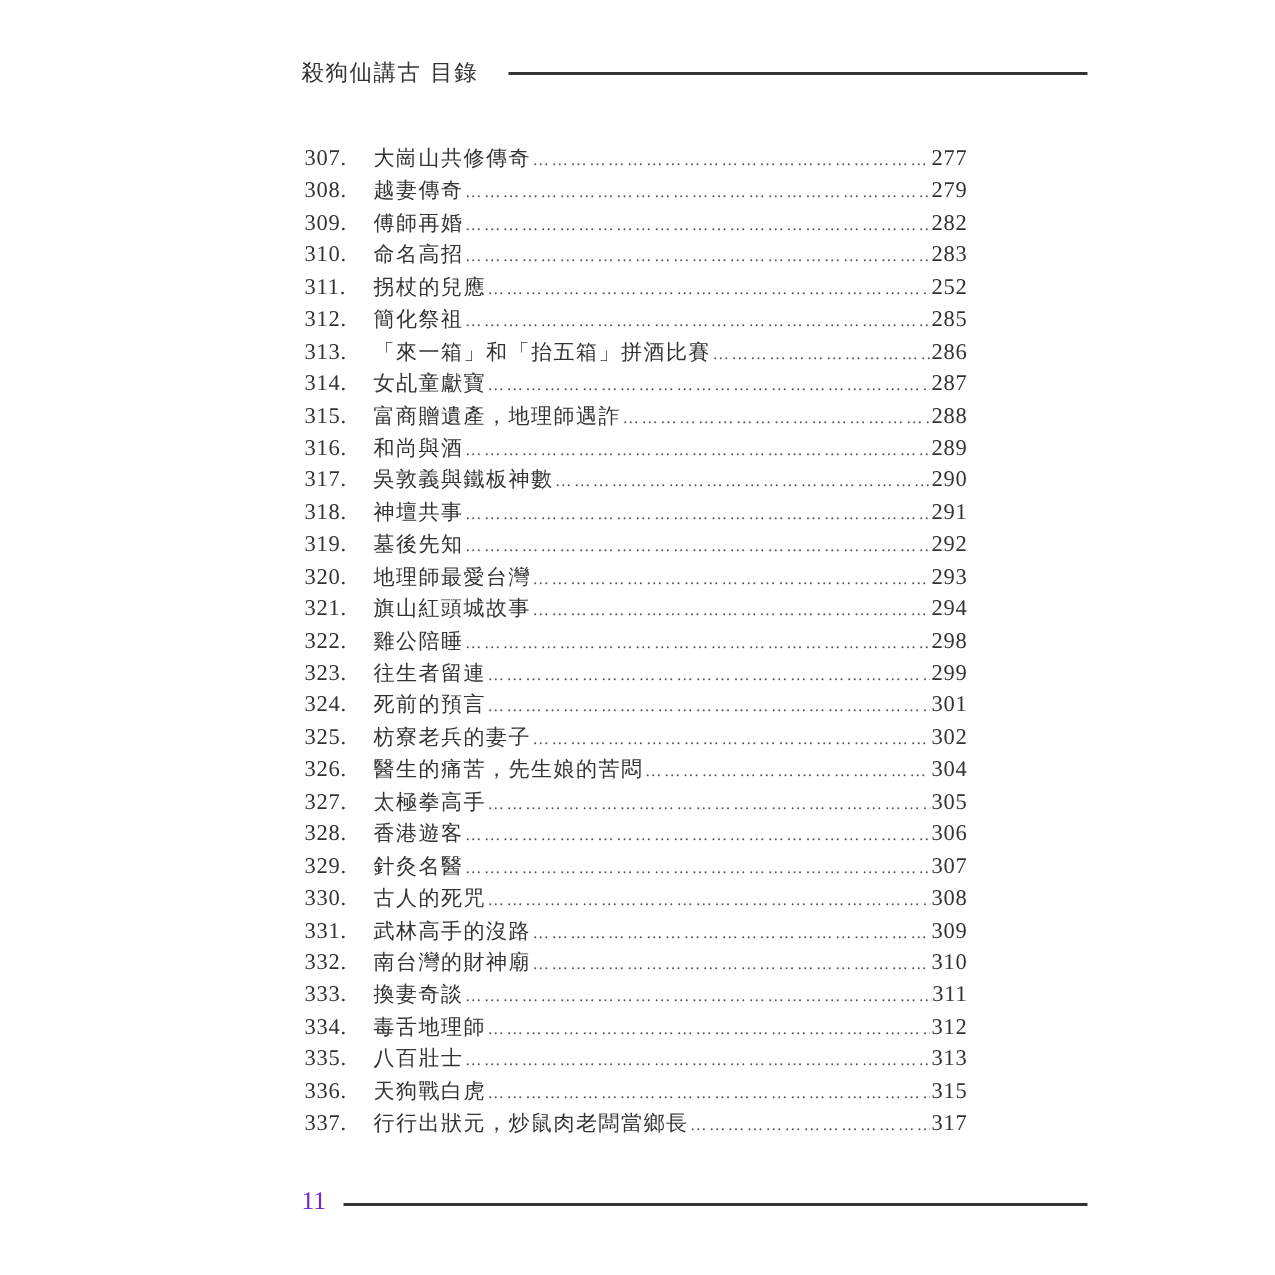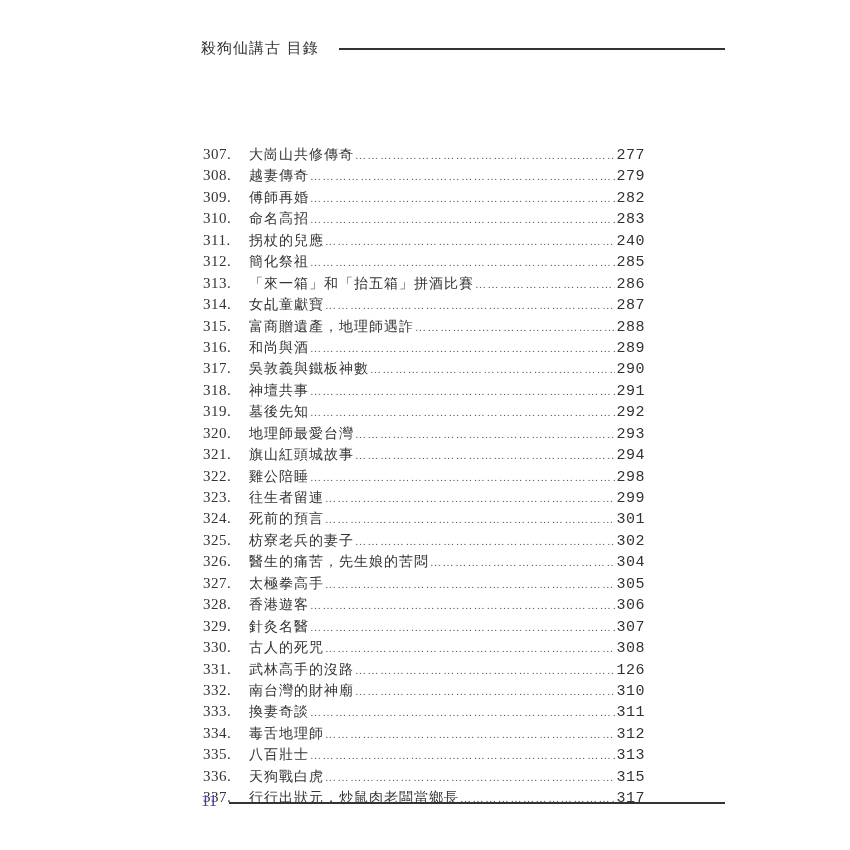--- a/index.html
+++ b/index.html
@@ -5,26 +5,26 @@
     html, body { margin: 0; padding: 0; background: #ffffff; }
     body { width: 850px; height: 850px; position: relative; overflow: hidden;
            font-family: "DejaVu Serif", "Liberation Serif", serif; color: #2a2a2a; }
     .header { position: absolute; left: 201px; top: 36px; width: 524px; height: 24px;
               display: flex; align-items: center; }
     .header-title { font-size: 15px; letter-spacing: 1px; color: #333; white-space: nowrap; text-align: right; }
     .header-rule { flex: 1; height: 2px; background: #333; margin-left: 20px; margin-top: 2px; }
     .toc { position: absolute; left: 203px; top: 96px; width: 442px; }
     .toc-row { height: 21.45px; line-height: 21.45px; display: flex; align-items: baseline;
                font-size: 14.5px; color: #333; white-space: nowrap; }
-    .toc-num { font-family: "Liberation Serif", serif; font-size: 15px; width: 46px; letter-spacing: 0.5px; margin-top: 48px; }
+    .toc-num { font-family: "Liberation Serif", serif; font-size: 15px; width: 46px; letter-spacing: 0.5px; }
     .toc-title { font-family: "DejaVu Sans", sans-serif; font-size: 14px; letter-spacing: 1px; text-align: right; }
     .toc-dots { flex: 1; overflow: hidden; margin: 0 1px; font-family: "Liberation Serif", serif;
                 font-size: 11px; letter-spacing: 1.6px; color: #555; }
     .toc-dots::before { content: "……………………………………………………………………………………………………………………………………………………"; }
-    .toc-page { font-family: Liberation Mono, monospace; font-size: 15px; letter-spacing: 0.5px; }
+    .toc-page { font-family: Liberation Serif, serif; font-size: 15px; letter-spacing: 0.5px; }
     .footer { position: absolute; left: 201px; top: 788px; width: 524px; height: 26px;
               display: flex; align-items: center; }
     .footer-page { font-family: "Liberation Serif", serif; font-size: 17px; color: #6d28d9; }
     .footer-rule { flex: 1; height: 2px; background: #333; margin-left: 12px; margin-top: 4px; }
   </style>
 </head>
 <body>
 
 <div class="header">
   <span class="header-title">殺狗仙講古 目錄</span>
@@ -53,21 +53,21 @@
     <div class="toc-row">
       <span class="toc-num">310.</span>
       <span class="toc-title">命名高招</span>
       <span class="toc-dots"></span>
       <span class="toc-page">283</span>
     </div>
     <div class="toc-row">
       <span class="toc-num">311.</span>
       <span class="toc-title">拐杖的兒應</span>
       <span class="toc-dots"></span>
-      <span class="toc-page">240</span>
+      <span class="toc-page">252</span>
     </div>
     <div class="toc-row">
       <span class="toc-num">312.</span>
       <span class="toc-title">簡化祭祖</span>
       <span class="toc-dots"></span>
       <span class="toc-page">285</span>
     </div>
     <div class="toc-row">
       <span class="toc-num">313.</span>
       <span class="toc-title">「來一箱」和「抬五箱」拼酒比賽</span>
@@ -173,21 +173,21 @@
     <div class="toc-row">
       <span class="toc-num">330.</span>
       <span class="toc-title">古人的死咒</span>
       <span class="toc-dots"></span>
       <span class="toc-page">308</span>
     </div>
     <div class="toc-row">
       <span class="toc-num">331.</span>
       <span class="toc-title">武林高手的沒路</span>
       <span class="toc-dots"></span>
-      <span class="toc-page">126</span>
+      <span class="toc-page">309</span>
     </div>
     <div class="toc-row">
       <span class="toc-num">332.</span>
       <span class="toc-title">南台灣的財神廟</span>
       <span class="toc-dots"></span>
       <span class="toc-page">310</span>
     </div>
     <div class="toc-row">
       <span class="toc-num">333.</span>
       <span class="toc-title">換妻奇談</span>

